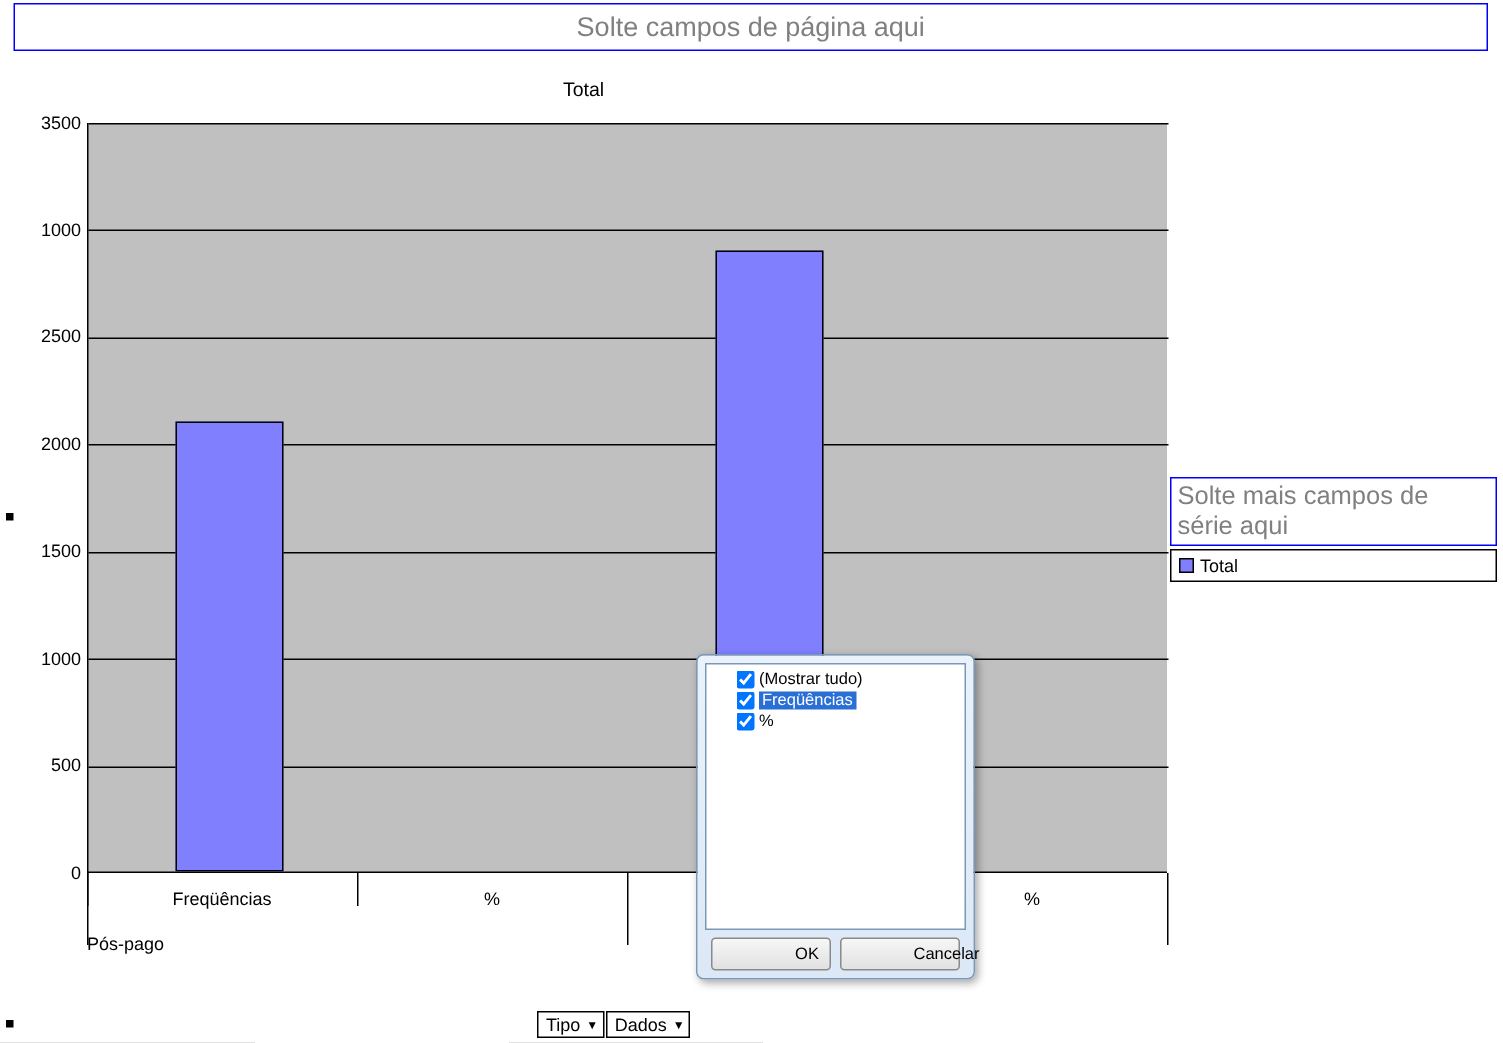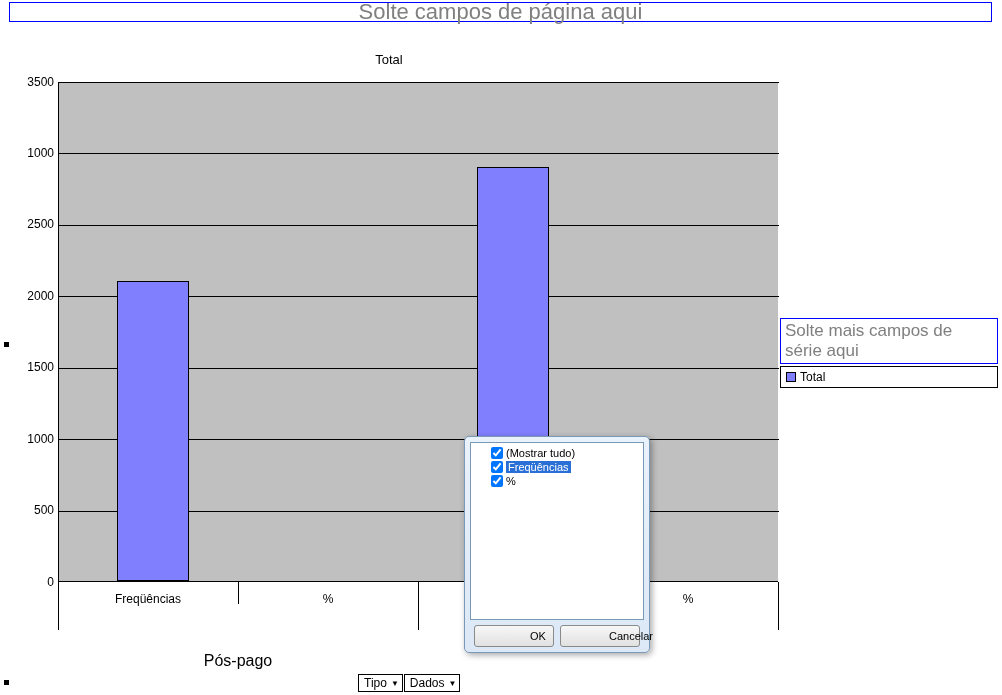--- a/index.html
+++ b/index.html
@@ -9,27 +9,27 @@
       background: #ffffff;
       width: 1002px;
       height: 695px;
       position: relative;
     }
     .page-drop-zone {
       position: absolute;
       top: 2px;
       left: 9px;
       width: 983px;
-      height: 20px;
+      height: 32px;
       border: 1px solid #0000ff;
       background: #ffffff;
       display: flex;
       align-items: center;
       justify-content: center;
-      font-size: 22px;
+      font-size: 18px;
       color: #808080;
     }
     .chart-title {
       position: absolute;
       top: 52px;
       left: 0;
       width: 778px;
       text-align: center;
       font-size: 13px;
       color: #000;
@@ -74,24 +74,23 @@
     }
     .x-tick-label {
       position: absolute;
       top: 510px;
       width: 180px;
       text-align: center;
       font-size: 12px;
     }
     .x-group-label {
       position: absolute;
-      top: 570px;
+      top: 540px;
       width: 360px;
-      text-align: center;
-      font-size: 16px;
+      font-size: 12px;
     }
     .x-sep {
       position: absolute;
       top: 500px;
       width: 1px;
       height: 22px;
       background: #000;
     }
     .x-sep-big {
       height: 48px;

